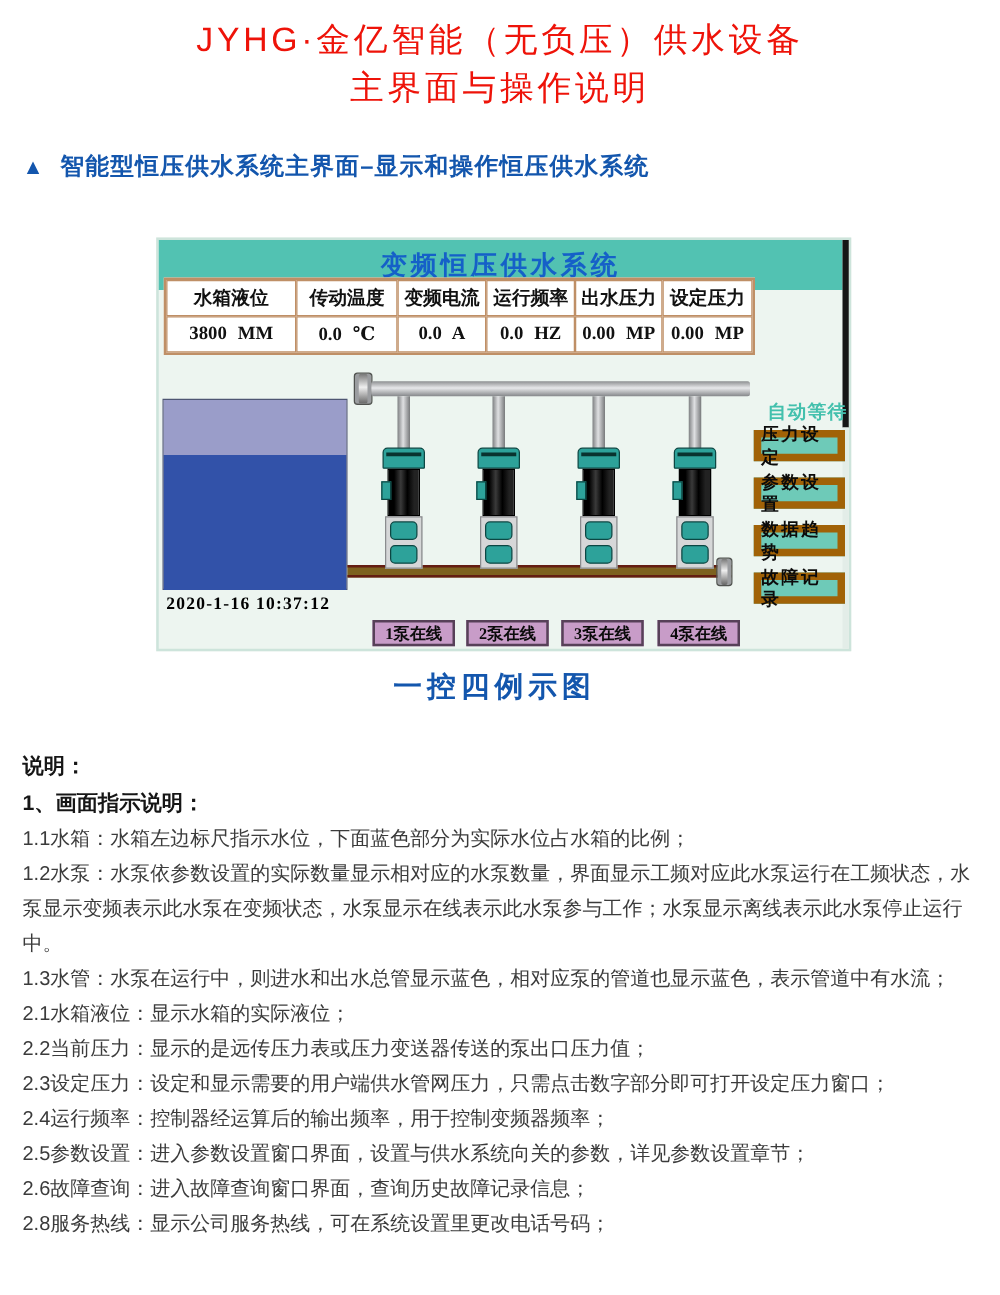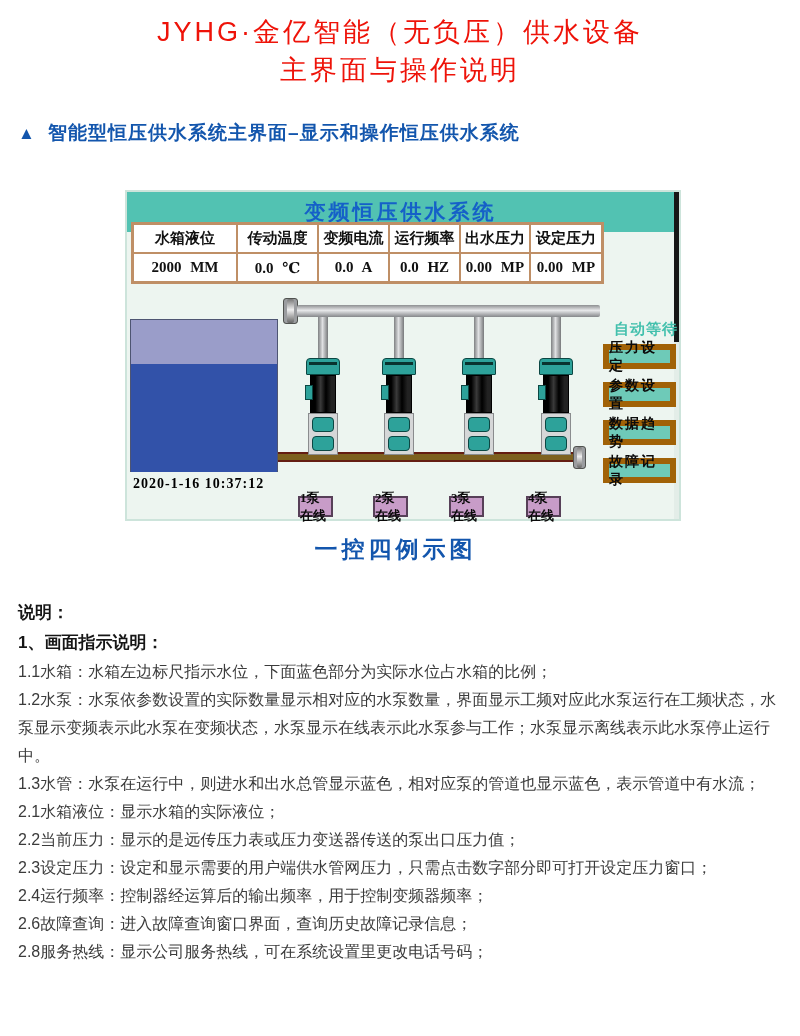--- a/index.html
+++ b/index.html
@@ -70,21 +70,21 @@
   .pump .cell-sq{display:block;width:22px;height:15px;background:var(--pump-teal,#2da29a);
                  border:1px solid #0c4743;border-radius:4px;}
 
   .run-status{position:absolute;left:486px;top:128px;width:66px;text-align:center;
               color:var(--status,#43c0ad);font:bold 15px "Liberation Serif","DejaVu Serif",serif;
               letter-spacing:1px;}
   .menu-btn{position:absolute;left:476px;width:73px;height:25px;background:var(--btn-teal,#6ecab8);
             border:6px solid #a16207;display:flex;align-items:center;justify-content:center;
             font:bold 14px "Liberation Serif","DejaVu Serif",serif;color:#0b0b0b;
             letter-spacing:2px;cursor:pointer;}
-  .badge{position:absolute;top:304px;width:35px;height:21px;background:var(--pink,#c89cc8);
+  .badge{position:absolute;top:304px;width:66px;height:21px;background:var(--pink,#c89cc8);
          border:2px solid #574058;display:flex;align-items:center;justify-content:center;
          font:bold 13px "Liberation Serif","DejaVu Serif",serif;color:#0b0b0b;}
 
   
   .notes{position:absolute;left:18px;top:598px;width:772px;color:#3b3b3b;}
   .notes p{margin:0;font-size:16px;line-height:28px;}
   .notes p.h{font-size:17px;line-height:30px;font-weight:bold;color:#161616;}
 </style>
 </head>
 <body>
@@ -107,21 +107,21 @@
     <div class="scroll-thumb"></div>
     <div class="scroll-track"></div>
 
     <div class="hmi-table">
       <div class="cell">水箱液位</div>
       <div class="cell">传动温度</div>
       <div class="cell">变频电流</div>
       <div class="cell">运行频率</div>
       <div class="cell">出水压力</div>
       <div class="cell">设定压力</div>
-      <div class="cell val">2000 MM</div>
+      <div class="cell val">3800 MM</div>
       <div class="cell val">0.0 ℃</div>
       <div class="cell val">0.0 A</div>
       <div class="cell val">0.0 HZ</div>
       <div class="cell val">0.00 MP</div>
       <div class="cell val">0.00 MP</div>
     </div>
 
     <div class="tank">
       <div class="air"></div>
       <div class="water"></div>
@@ -196,18 +196,19 @@
   <div class="notes">
     <p class="h">说明：</p>
     <p class="h">1、画面指示说明：</p>
     <p>1.1水箱：水箱左边标尺指示水位，下面蓝色部分为实际水位占水箱的比例；</p>
     <p>1.2水泵：水泵依参数设置的实际数量显示相对应的水泵数量，界面显示工频对应此水泵运行在工频状态，水泵显示变频表示此水泵在变频状态，水泵显示在线表示此水泵参与工作；水泵显示离线表示此水泵停止运行中。</p>
     <p>1.3水管：水泵在运行中，则进水和出水总管显示蓝色，相对应泵的管道也显示蓝色，表示管道中有水流；</p>
     <p>2.1水箱液位：显示水箱的实际液位；</p>
     <p>2.2当前压力：显示的是远传压力表或压力变送器传送的泵出口压力值；</p>
     <p>2.3设定压力：设定和显示需要的用户端供水管网压力，只需点击数字部分即可打开设定压力窗口；</p>
     <p>2.4运行频率：控制器经运算后的输出频率，用于控制变频器频率；</p>
+    <p>2.5参数设置：进入参数设置窗口界面，设置与供水系统向关的参数，详见参数设置章节；</p>
     <p>2.6故障查询：进入故障查询窗口界面，查询历史故障记录信息；</p>
     <p>2.8服务热线：显示公司服务热线，可在系统设置里更改电话号码；</p>
 
   </div>
 
 </div>
 
 </body></html>

